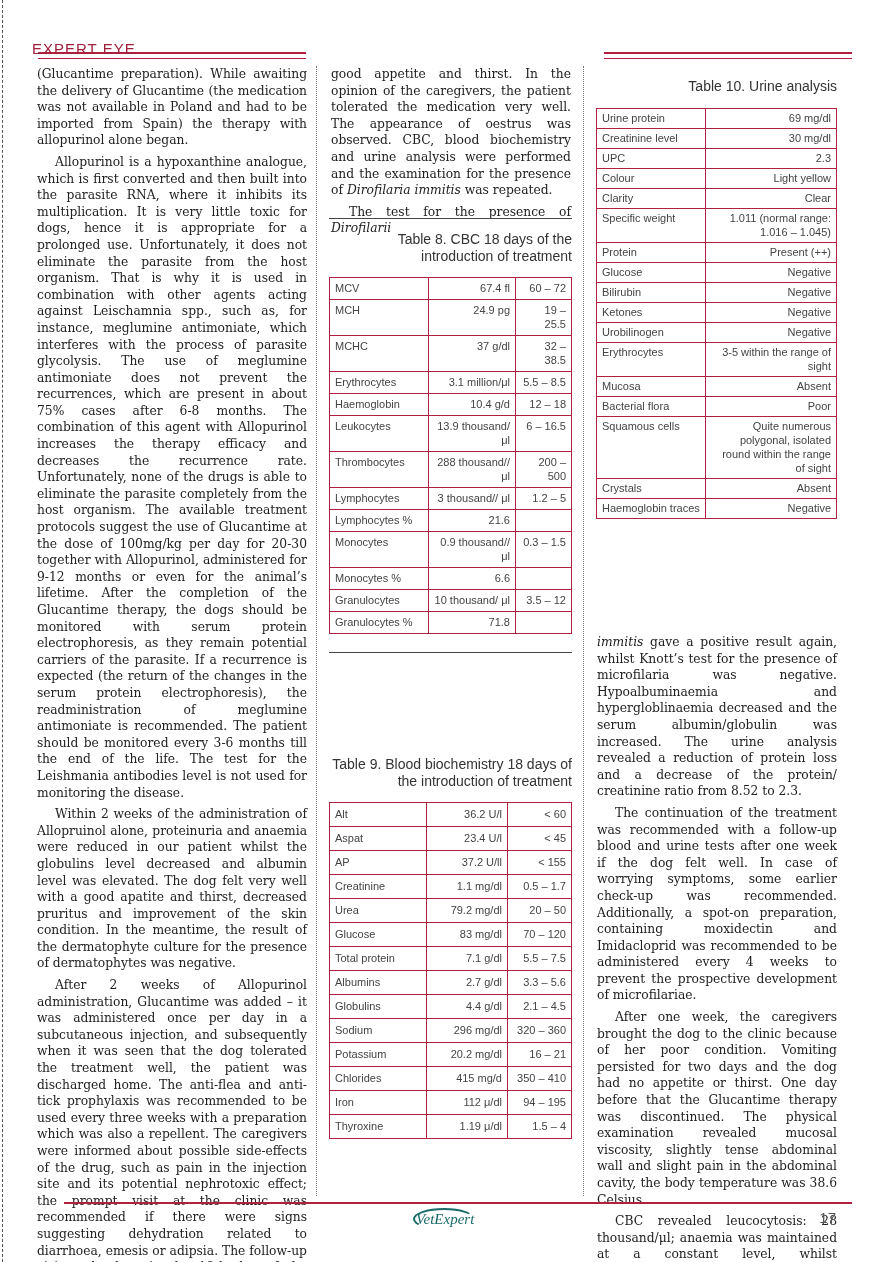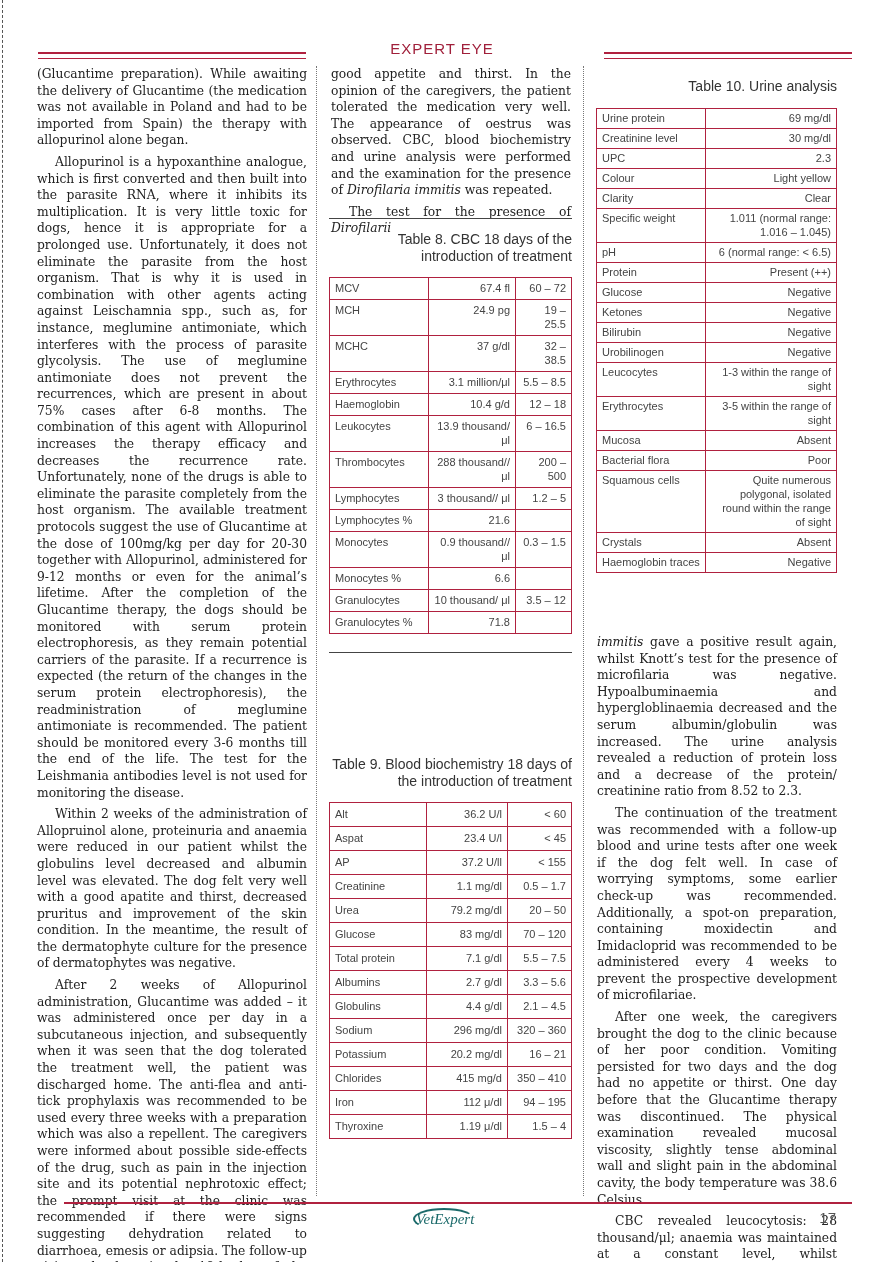--- a/index.html
+++ b/index.html
@@ -3,21 +3,21 @@
   <meta charset="utf-8">
   <style>
     html, body { margin: 0; padding: 0; background: #ffffff; }
     body { width: 892px; height: 1262px; position: relative; overflow: hidden; font-family: "DejaVu Serif", serif; color: #222; }
     .cut-edge { position: absolute; left: 2px; top: 0; width: 0; height: 1262px; border-left: 1px dashed #555; }
 
     .header { position: absolute; top: 40px; left: 32px; width: 820px; height: 20px; }
     .header .rule-left, .header .rule-right { position: absolute; top: 12px; height: 4px; border-top: 2px solid #b0213f; border-bottom: 1px solid #b0213f; }
     .header .rule-left { left: 6px; width: 268px; }
     .header .rule-right { right: 0; width: 248px; }
-    .header .title { position: absolute; left: 0; right: 0; top: 0; text-align: center; font-family: "Liberation Sans", sans-serif; font-size: 15px; letter-spacing: 1px; color: #a01f3a; }
+    .header .title { position: absolute; left: 0; right: 0; top: 0; font-family: "Liberation Sans", sans-serif; font-size: 15px; letter-spacing: 1px; color: #a01f3a; }
 
     .col { position: absolute; top: 66px; font-size: 12.3px; line-height: 16.6px; text-align: justify; hyphens: auto; }
     .col p { margin: 0 0 5px 0; text-indent: 0; }
     .col p.indent { text-indent: 18px; }
     .col1 { left: 37px; width: 270px; }
     .col2 { left: 331px; width: 240px; }
     .col3 { left: 597px; width: 240px; top: 634px; }
     .vsep { position: absolute; top: 66px; width: 0; border-left: 1px dotted #777; }
     .vsep1 { left: 316px; height: 1130px; }
     .vsep2 { left: 583px; height: 1130px; }
@@ -253,46 +253,38 @@
         </tr>
       <tr>
           <td>Clarity</td>
           <td class="num">Clear</td>
         </tr>
       <tr>
           <td>Specific weight</td>
           <td class="num">1.011 (normal range: 1.016 – 1.045)</td>
         </tr>
       <tr>
-          <td>pH</td>
-          <td class="num">6 (normal range: &lt; 6.5)</td>
-        </tr>
-      <tr>
           <td>Protein</td>
           <td class="num">Present (++)</td>
         </tr>
       <tr>
           <td>Glucose</td>
           <td class="num">Negative</td>
         </tr>
       <tr>
+          <td>Bilirubin</td>
+          <td class="num">Negative</td>
+        </tr>
+      <tr>
           <td>Ketones</td>
           <td class="num">Negative</td>
         </tr>
       <tr>
-          <td>Bilirubin</td>
-          <td class="num">Negative</td>
-        </tr>
-      <tr>
           <td>Urobilinogen</td>
           <td class="num">Negative</td>
-        </tr>
-      <tr>
-          <td>Leucocytes</td>
-          <td class="num">1-3 within the range of sight</td>
         </tr>
       <tr>
           <td>Erythrocytes</td>
           <td class="num">3-5 within the range of sight</td>
         </tr>
       <tr>
           <td>Mucosa</td>
           <td class="num">Absent</td>
         </tr>
       <tr>

